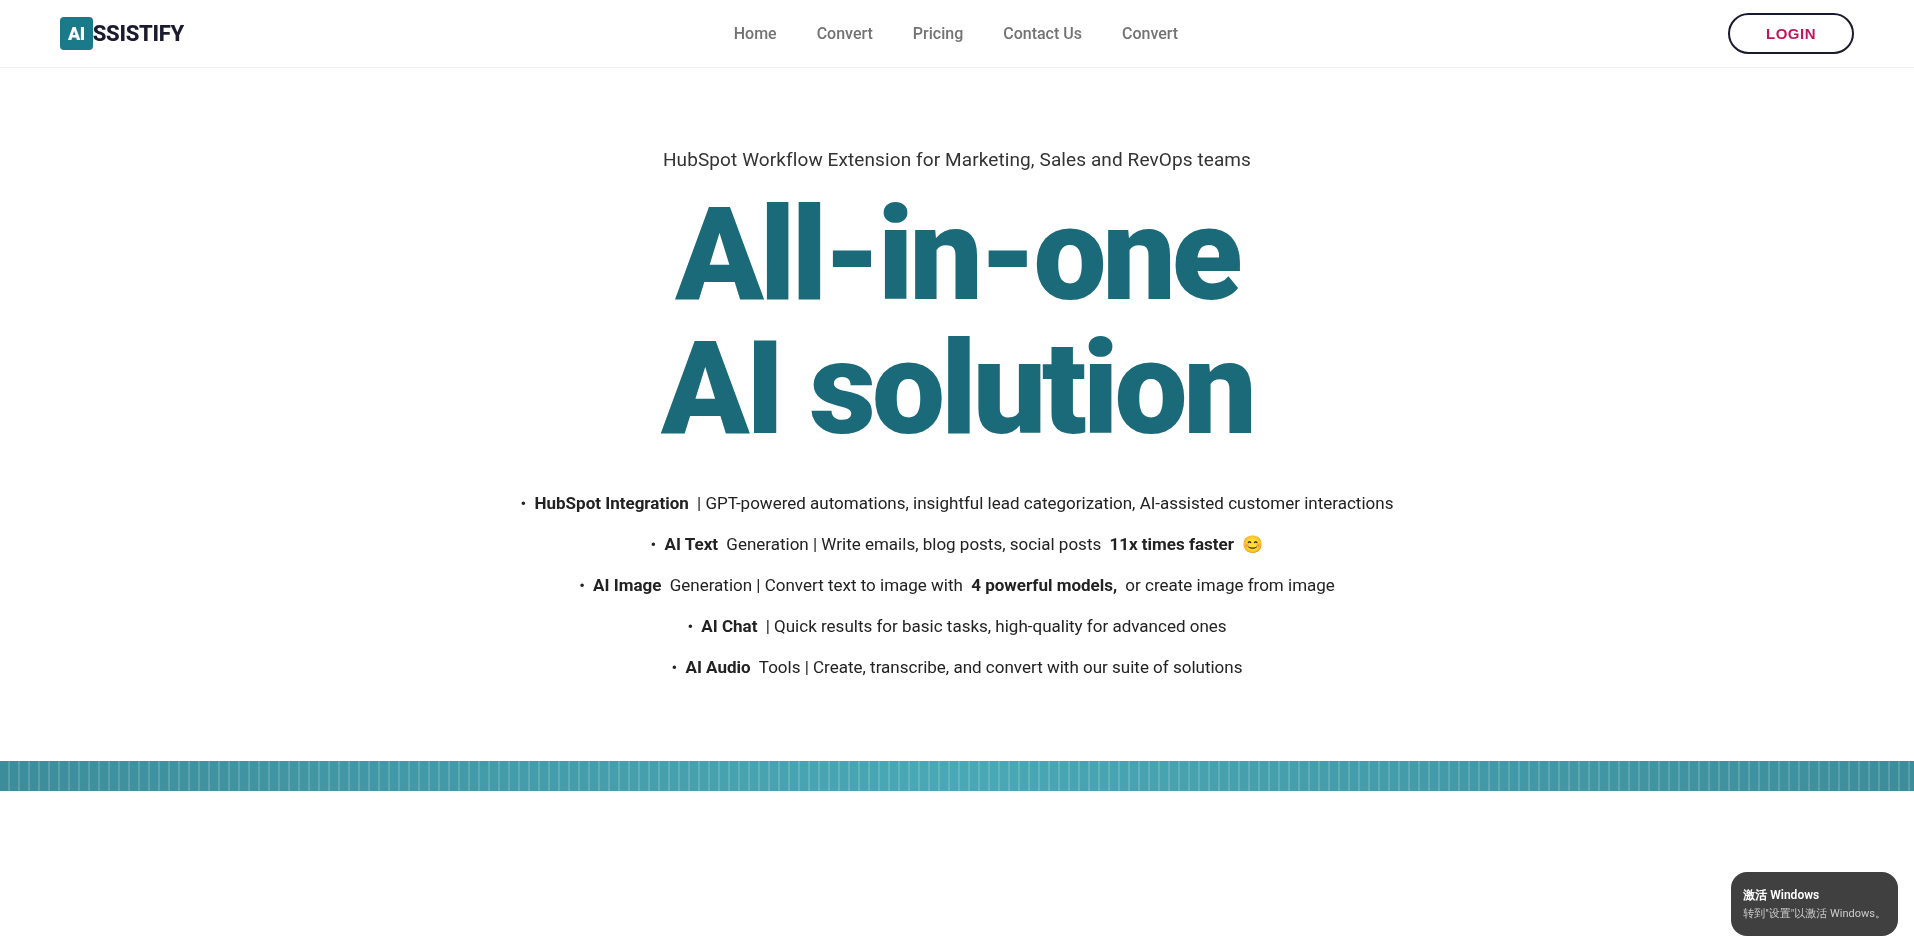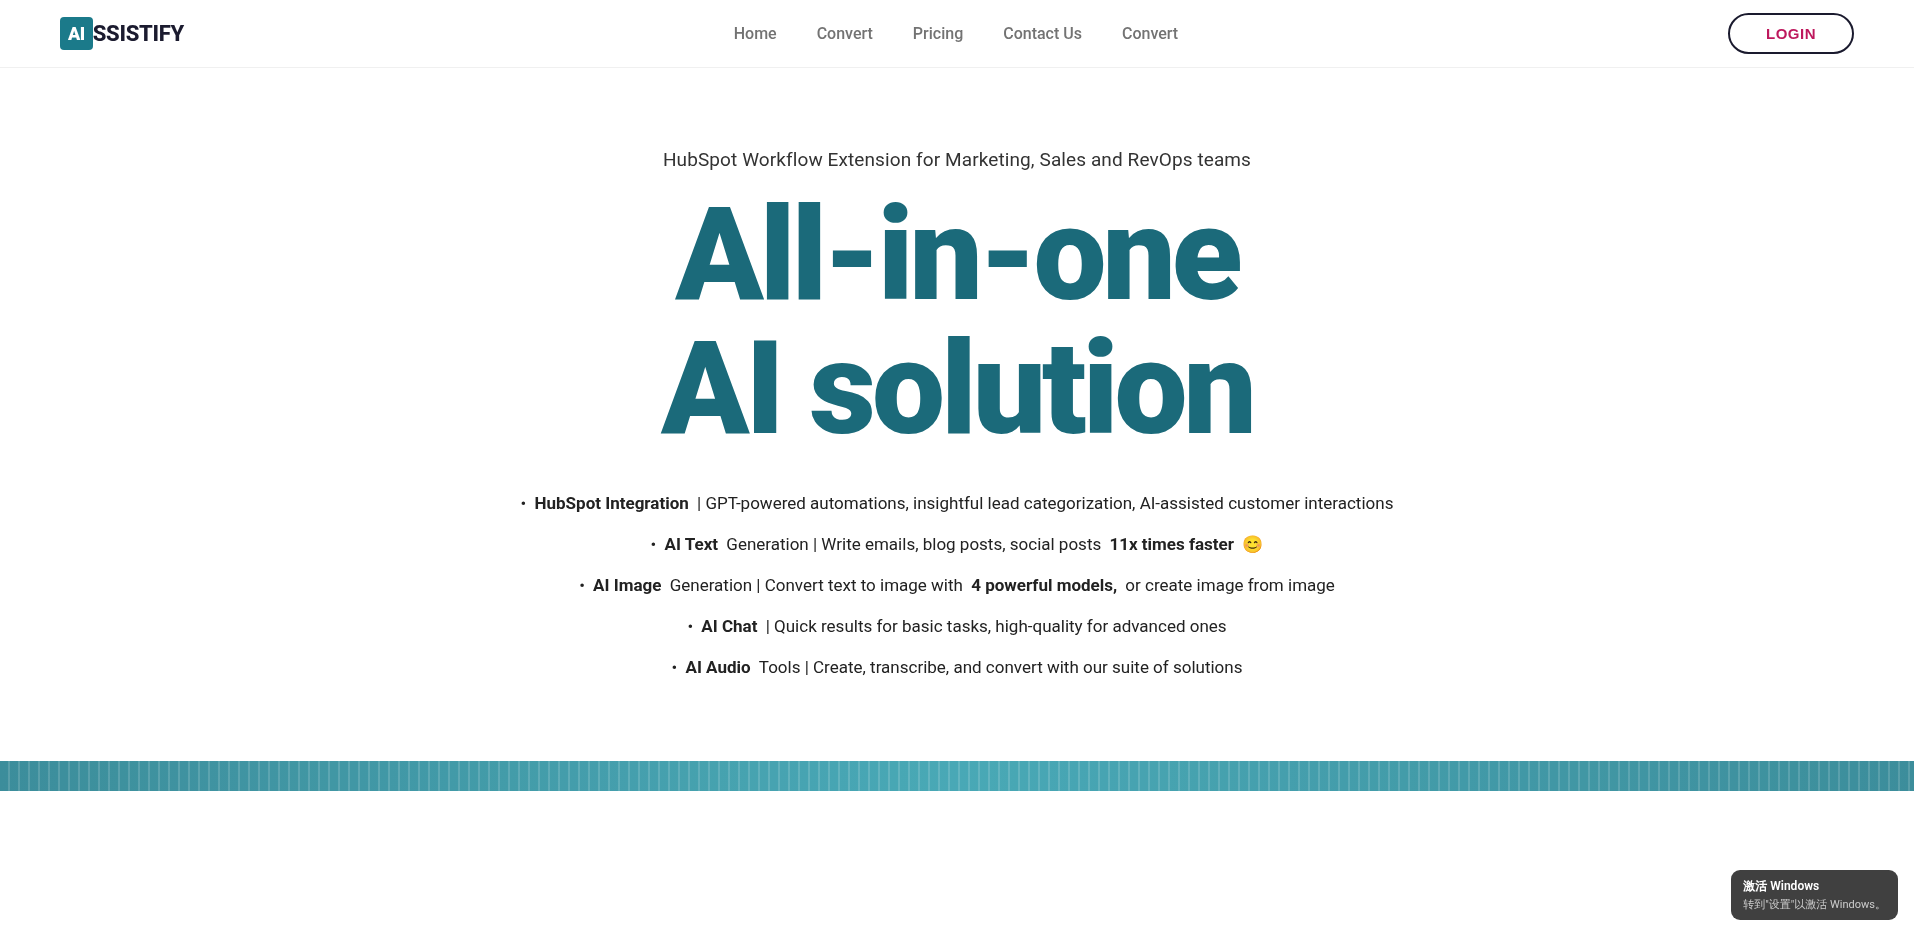--- a/index.html
+++ b/index.html
@@ -169,27 +169,27 @@
         transparent,
         transparent 8px,
         rgba(255,255,255,0.15) 8px,
         rgba(255,255,255,0.15) 10px
       );
     }
 
     
     .windows-watermark {
       position: fixed;
-      bottom: 16px;
+      bottom: 0;
       right: 16px;
       background: rgba(0,0,0,0.75);
       color: #fff;
       font-size: 12px;
-      padding: 8px 12px;
-      border-radius: 9px;
+      padding: 15px 12px;
+      border-radius: 16px;
       z-index: 9999;
       pointer-events: none;
     }
 
     .windows-watermark .line1 {
       font-weight: 600;
       margin-bottom: 2px;
     }
 
     .windows-watermark .line2 {

